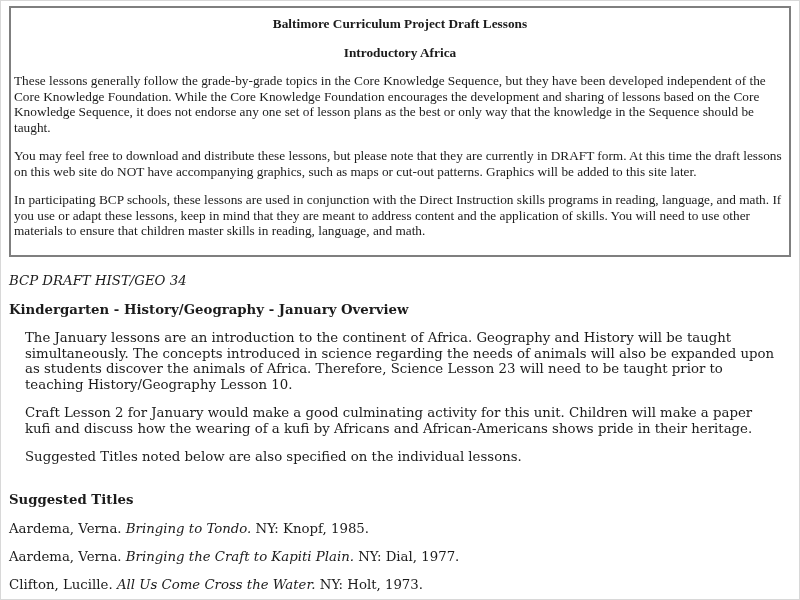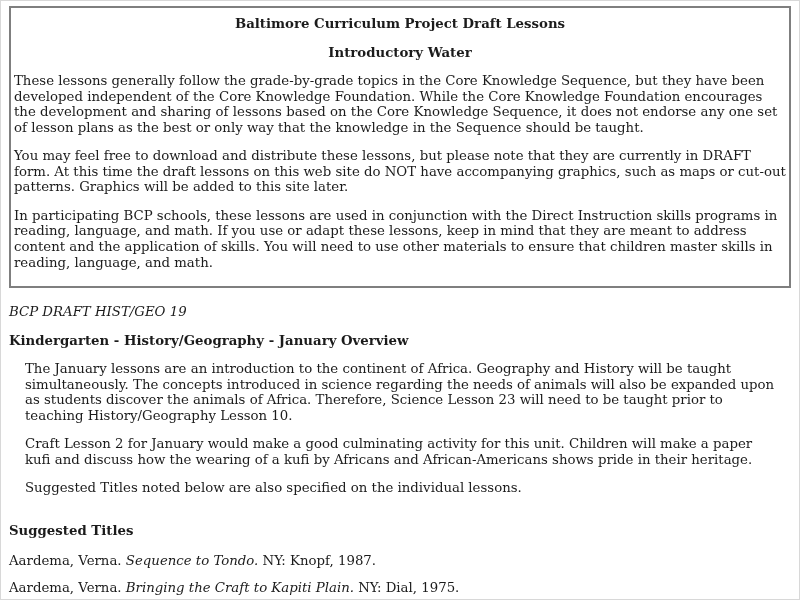--- a/index.html
+++ b/index.html
@@ -21,20 +21,21 @@
     padding: 5px 8px;
     overflow: hidden;
   }
   .intro-box {
     border: 2px solid #7f7f7f;
     padding: 1px 3px 2px 3px;
     margin-bottom: 15px;
   }
   .intro-box p {
     margin: 13px 0;
+    font-family: Liberation Serif, serif;
   }
   .intro-box p.box-heading {
     margin: 7px 0 13px 0;
   }
   .intro-box p:last-child {
     margin-bottom: 14px;
   }
   .center { text-align: center; }
   .bold   { font-weight: bold; }
   .italic { font-style: italic; }
@@ -55,35 +56,35 @@
     margin: 12px 0;
   }
 </style>
 </head>
 <body>
 
 <div class="page">
 
   <div class="intro-box">
     <p class="center bold box-heading">Baltimore Curriculum Project Draft Lessons</p>
-    <p class="center bold">Introductory Water</p>
+    <p class="center bold">Introductory Africa</p>
     <p>These lessons generally follow the grade-by-grade topics in the Core Knowledge Sequence, but they have been developed independent of the Core Knowledge Foundation. While the Core Knowledge Foundation encourages the development and sharing of lessons based on the Core Knowledge Sequence, it does not endorse any one set of lesson plans as the best or only way that the knowledge in the Sequence should be taught.</p>
     <p>You may feel free to download and distribute these lessons, but please note that they are currently in DRAFT form. At this time the draft lessons on this web site do NOT have accompanying graphics, such as maps or cut-out patterns. Graphics will be added to this site later.</p>
     <p>In participating BCP schools, these lessons are used in conjunction with the Direct Instruction skills programs in reading, language, and math. If you use or adapt these lessons, keep in mind that they are meant to address content and the application of skills. You will need to use other materials to ensure that children master skills in reading, language, and math.</p>
   </div>
 
-  <p class="draft-label">BCP DRAFT HIST/GEO 19</p>
+  <p class="draft-label">BCP DRAFT HIST/GEO 34</p>
 
   <p class="overview-heading">Kindergarten - History/Geography - January Overview</p>
 
   <p>The January lessons are an introduction to the continent of Africa. Geography and History will be taught simultaneously. The concepts introduced in science regarding the needs of animals will also be expanded upon as students discover the animals of Africa. Therefore, Science Lesson 23 will need to be taught prior to teaching History/Geography Lesson 10.</p>
   <p>Craft Lesson 2 for January would make a good culminating activity for this unit. Children will make a paper kufi and discuss how the wearing of a kufi by Africans and African-Americans shows pride in their heritage.</p>
   <p>Suggested Titles noted below are also specified on the individual lessons.</p>
 
   <p class="suggested-heading">Suggested Titles</p>
 
-  <p class="book"><span>Aardema, Verna.</span> <span class="italic">Sequence to Tondo.</span> <span>NY: Knopf, 1987.</span></p>
+  <p class="book"><span>Aardema, Verna.</span> <span class="italic">Bringing to Tondo.</span> <span>NY: Knopf, 1985.</span></p>
 
-  <p class="book"><span>Aardema, Verna.</span> <span class="italic">Bringing the Craft to Kapiti Plain.</span> <span>NY: Dial, 1975.</span></p>
+  <p class="book"><span>Aardema, Verna.</span> <span class="italic">Bringing the Craft to Kapiti Plain.</span> <span>NY: Dial, 1977.</span></p>
 
   <p class="book"><span>Clifton, Lucille.</span> <span class="italic">All Us Come Cross the Water.</span> <span>NY: Holt, 1973.</span></p>
 
 </div>
 
 </body></html>

